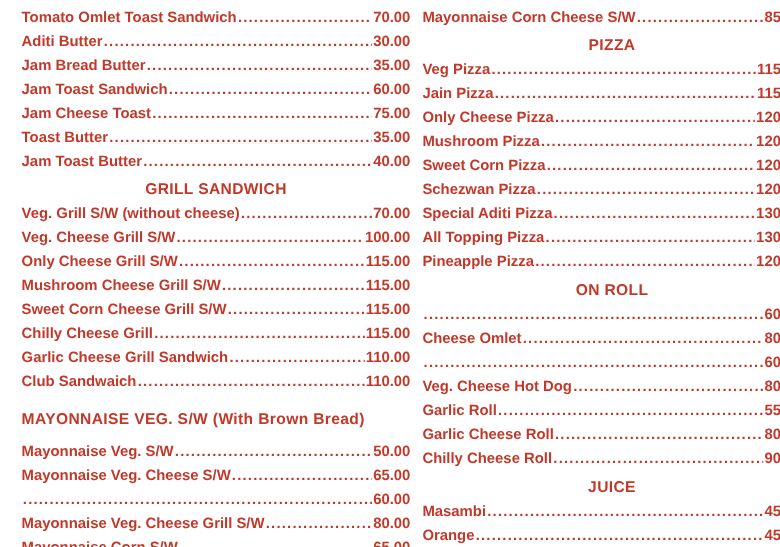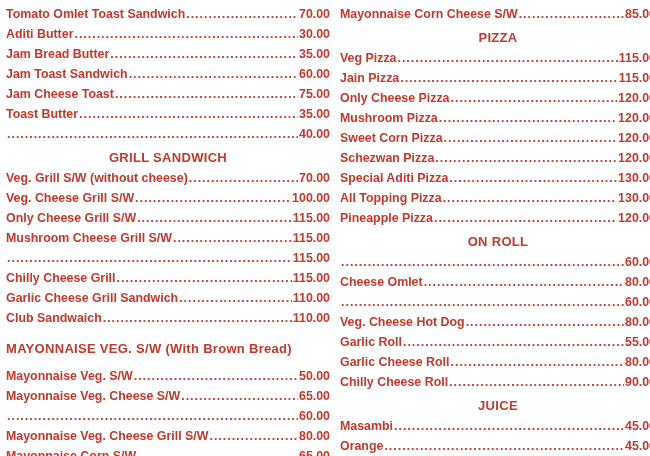--- a/index.html
+++ b/index.html
@@ -20,20 +20,21 @@
     height: 456px;
     box-sizing: border-box;
     padding: 4px 6px 0 6px;
   }
   .col {
     box-sizing: border-box;
   }
   .col-left {
     width: 330px;
     padding-right: 6px;
+    margin-left: 12px;
   }
   .col-right {
     width: 320px;
     padding-left: 4px;
   }
   .section-head {
     text-align: center;
     font-weight: bold;
     font-size: 13px;
     letter-spacing: 0.3px;
@@ -104,20 +105,21 @@
         <span class="nm">Jam Cheese Toast</span>
         <span class="dots">...........................................................................................</span>
         <span class="pr">75.00</span>
       </div>
       <div class="item">
         <span class="nm">Toast Butter</span>
         <span class="dots">...........................................................................................</span>
         <span class="pr">35.00</span>
       </div>
       <div class="item">
+        <span class="nm">Jam Toast Butter</span>
         <span class="dots">...........................................................................................</span>
         <span class="pr">40.00</span>
       </div>
     </div>
 
     <div class="section-head">GRILL SANDWICH</div>
 
     <div>
       <div class="item">
         <span class="nm">Veg. Grill S/W (without cheese)</span>
@@ -133,20 +135,21 @@
         <span class="nm">Only Cheese Grill S/W</span>
         <span class="dots">...........................................................................................</span>
         <span class="pr">115.00</span>
       </div>
       <div class="item">
         <span class="nm">Mushroom Cheese Grill S/W</span>
         <span class="dots">...........................................................................................</span>
         <span class="pr">115.00</span>
       </div>
       <div class="item">
+        <span class="nm">Sweet Corn Cheese Grill S/W</span>
         <span class="dots">...........................................................................................</span>
         <span class="pr">115.00</span>
       </div>
       <div class="item">
         <span class="nm">Chilly Cheese Grill</span>
         <span class="dots">...........................................................................................</span>
         <span class="pr">115.00</span>
       </div>
       <div class="item">
         <span class="nm">Garlic Cheese Grill Sandwich</span>

